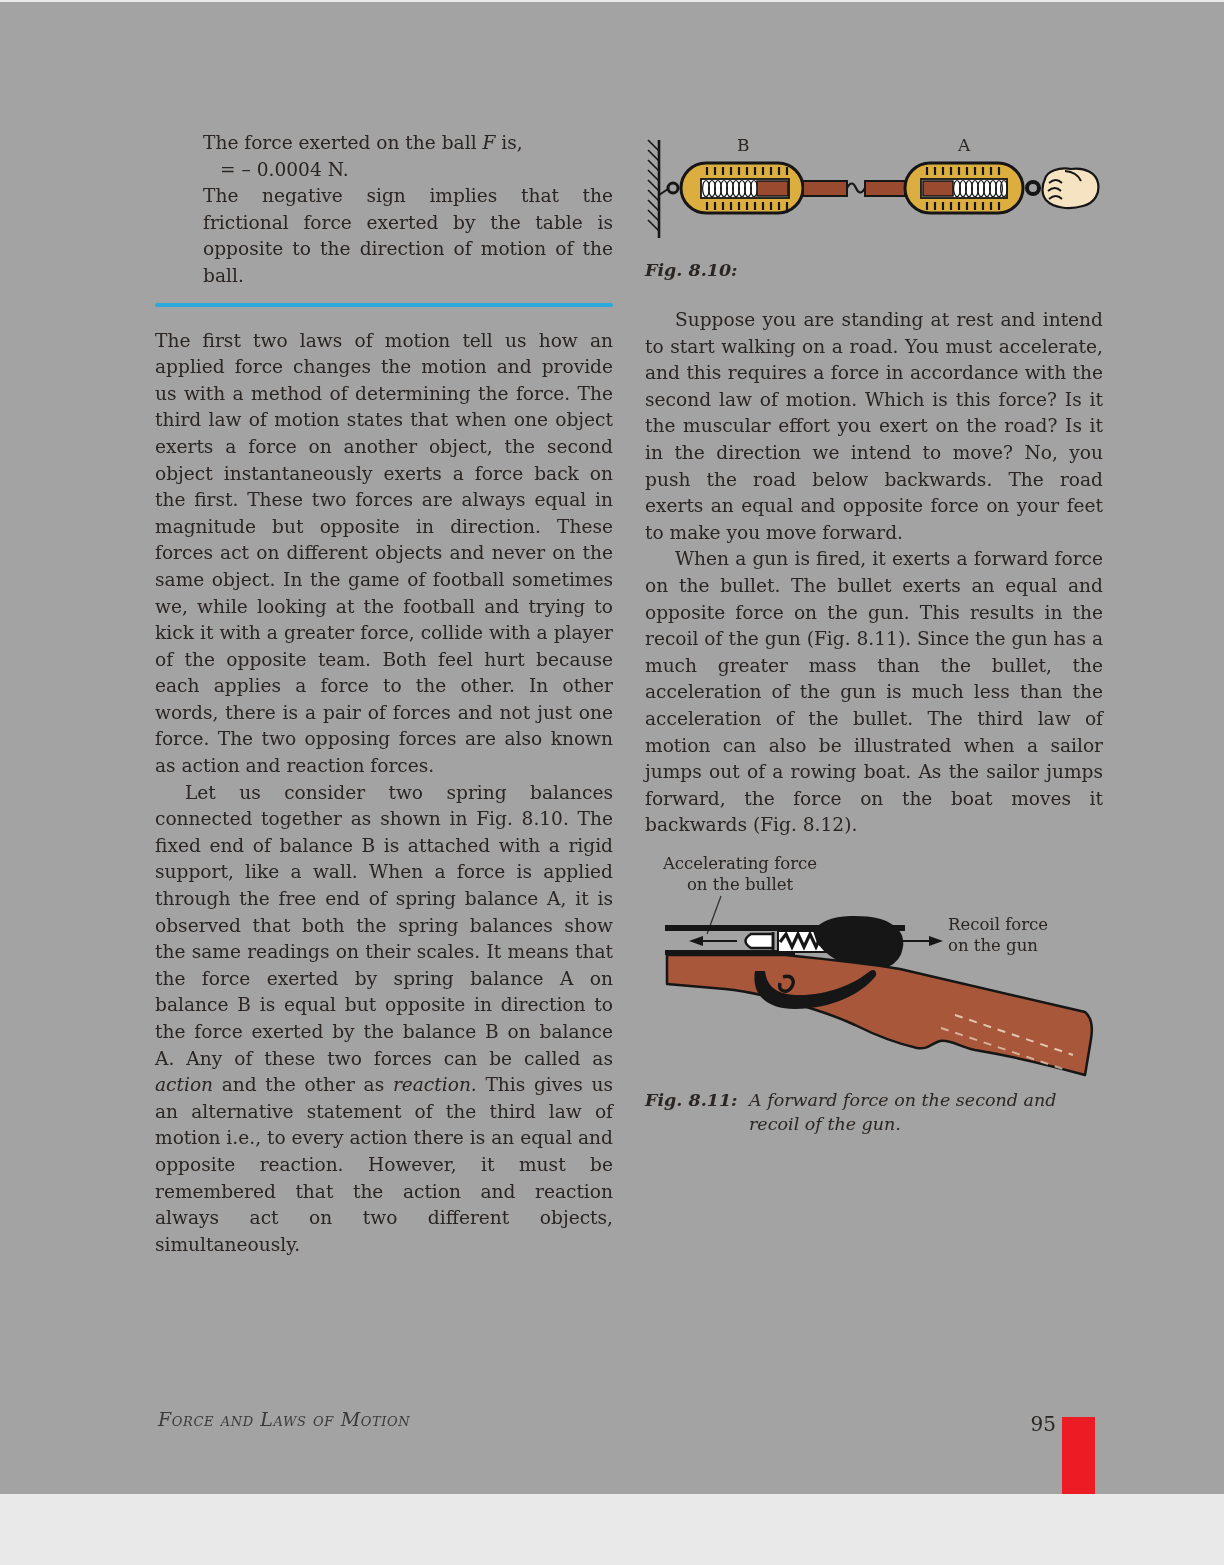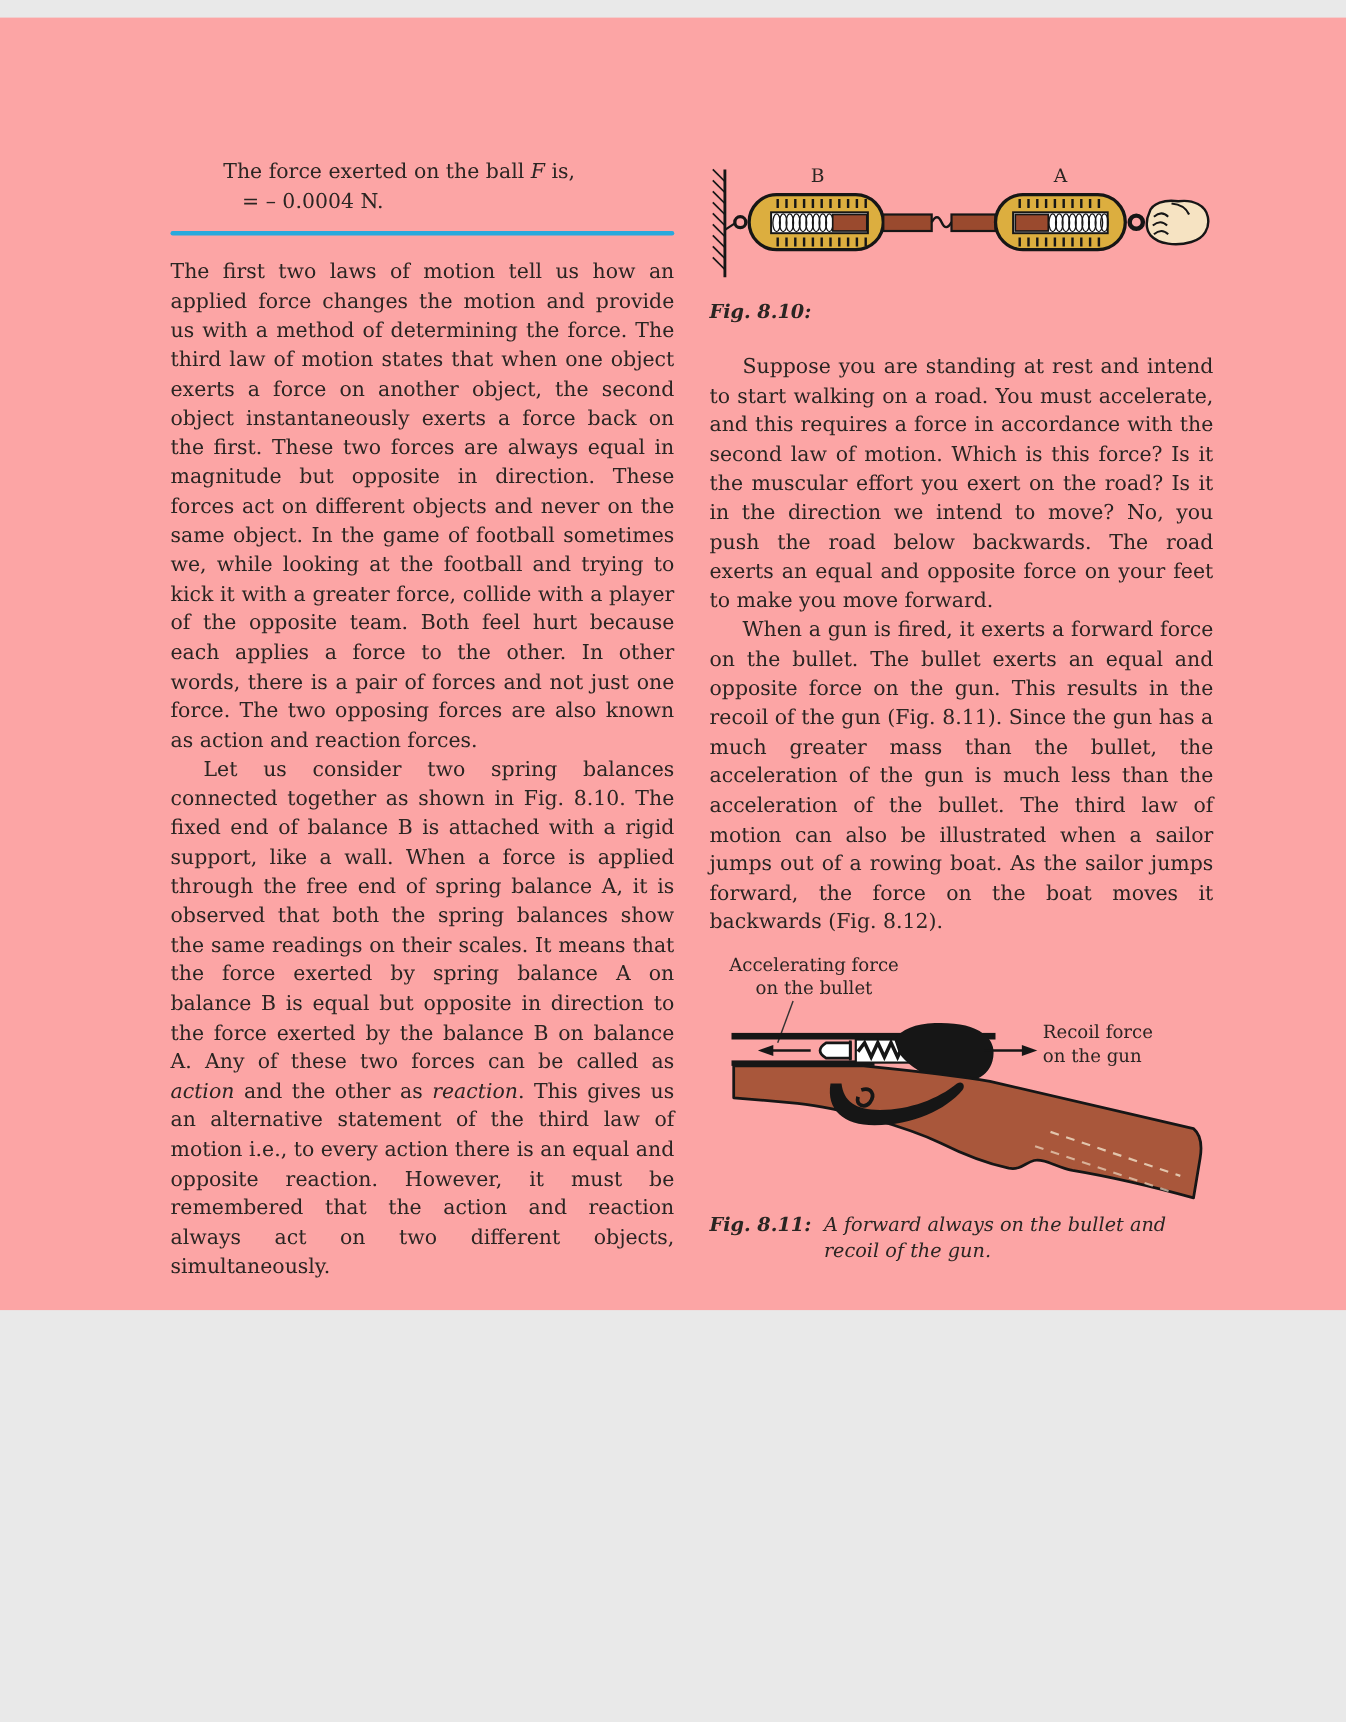--- a/index.html
+++ b/index.html
@@ -1,22 +1,22 @@
 <!DOCTYPE html>
 <html style="--ink: #2a2522; --rule: #29a9dc; --red: #ec1c24; --gold: #dcae3f; --rod: #9a4a2e; --hand: #f6e3c2; --stock: #a9573b; --line: #161616; --footer-ink: #3a3a3a;"><head>
 <meta charset="utf-8">
 <style>
   :root{
     --ink:#2a2522; --rule:#29a9dc; --red:#ec1c24; --gold:#dcae3f;
     --rod:#9a4a2e; --hand:#f6e3c2; --stock:#a9573b; --line:#161616; --footer-ink:#3a3a3a;
   }
   html,body{margin:0;padding:0;background:#e9e9e9;}
   .page{
-    position:relative; width:1224px; height:1175px; margin:16px auto;
-    background:#fca5a5; overflow:hidden;
+    position:relative; width:1224px; height:1492px; margin:2px auto;
+    background:#a3a3a3; overflow:hidden;
     font-family:"DejaVu Serif", serif; color:var(--ink);
   }
   
   .col{position:absolute; width:458px; font-size:18.6px; line-height:26.6px;}
   .col-left{left:155px; top:128px;}
   .col-right{left:645px; top:125px;}
   
   .solution{padding-left:48px;}
   .sol-line{white-space:nowrap;}
   .sol-eq2{padding-left:17px;}
@@ -55,20 +55,21 @@
 </head>
 <body>
 
 <div class="page">
 
   <div class="col col-left">
 
     <div class="solution">
       <div class="sol-line"><span>The force exerted on the ball </span><span class="var">F</span><span> is,</span></div>
       <div class="sol-line sol-eq2">= – 0.0004 N.</div>
+      <div class="sol-body">The negative sign implies that the frictional force exerted by the table is opposite to the direction of motion of the ball.</div>
     </div>
 
     <div class="blue-rule"></div>
 
 
     <p class="para first-para">The first two laws of motion tell us how an applied force changes the motion and provide us with a method of determining the force. The third law of motion states that when one object exerts a force on another object, the second object instantaneously exerts a force back on the first. These two forces are always equal in magnitude but opposite in direction. These forces act on different objects and never on the same object. In the game of football sometimes we, while looking at the football and trying to kick it with a greater force, collide with a player of the opposite team. Both feel hurt because each applies a force to the other. In other words, there is a pair of forces and not just one force. The two opposing forces are also known as action and reaction forces.</p>
     <p class="para indent"><span>Let us consider two spring balances connected together as shown in Fig. 8.10. The fixed end of balance B is attached with a rigid support, like a wall. When a force is applied through the free end of spring balance A, it is observed that both the spring balances show the same readings on their scales. It means that the force exerted by spring balance A on balance B is equal but opposite in direction to the force exerted by the balance B on balance A. Any of these two forces can be called as </span><span class="var">action</span><span> and the other as </span><span class="var">reaction</span><span>. This gives us an alternative statement of the third law of motion i.e., to every action there is an equal and opposite reaction. However, it must be remembered that the action and reaction always act on two different objects, simultaneously.</span></p>
   </div>
 
   <div class="col col-right">
@@ -233,21 +234,21 @@
         <path d="M22,108 L140,108 C180,112 220,116 255,122 L440,165 C446,170 448,180 446,192 L440,228 C400,217 360,208 330,203 C315,200 305,192 295,194 C287,196 283,203 272,201 C250,196 230,188 210,178 C180,164 120,146 80,142 L22,137 Z" style="fill:var(--stock)" stroke="var(--line)" stroke-width="2.5" stroke-linejoin="round"></path>
         <path d="M310,168 L428,208" fill="none" stroke="#ecd9c2" stroke-width="2" stroke-dasharray="8,7" opacity="0.85"></path>
         <path d="M296,181 L418,222" fill="none" stroke="#ecd9c2" stroke-width="2" stroke-dasharray="8,7" opacity="0.7"></path>
 
         <path d="M110,124 C106,148 122,162 150,162 C185,162 215,148 230,130 C233,126 230,121 225,124 C208,138 182,148 155,148 C132,148 122,140 120,124 Z" fill="var(--line)"></path>
         <path d="M138,130 C147,127 151,134 146,141 C141,147 133,144 135,136" fill="none" stroke="var(--line)" stroke-width="3.4"></path>
       </svg>
 
       <div class="fig-caption">
         <span class="cap-label">Fig. 8.11:</span>
-        <span class="cap-text">A forward always on the bullet and recoil of the gun.</span>
+        <span class="cap-text">A forward force on the second and recoil of the gun.</span>
       </div>
     </div>
   </div>
 
   <div class="footer-left">Force and Laws of Motion</div>
   <div class="page-number">95</div>
   <div class="red-bar"></div>
   <div class="year-mark">2024-25</div>
 
 </div>

